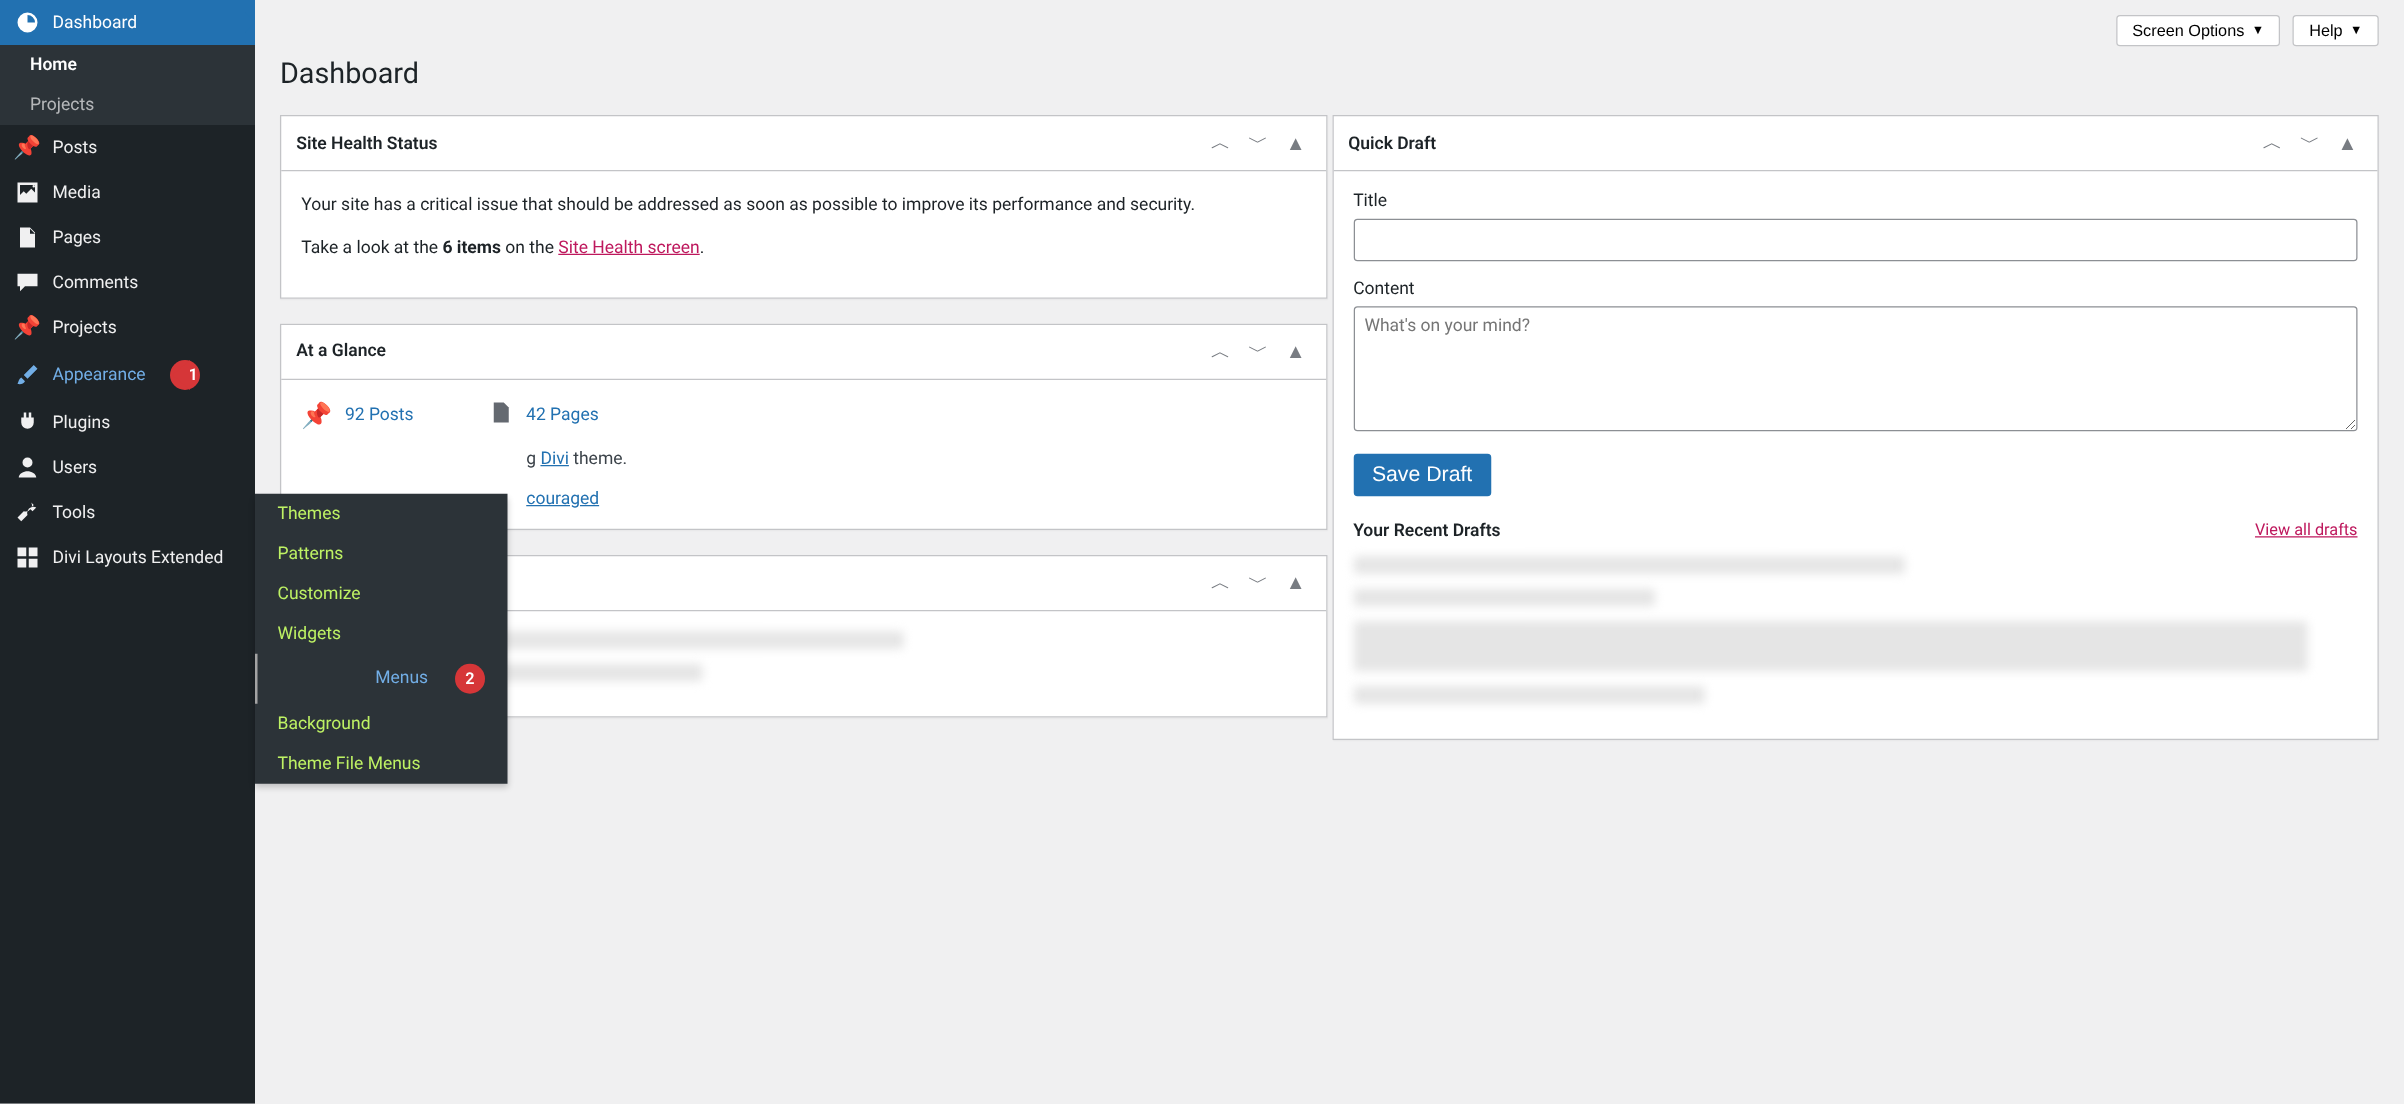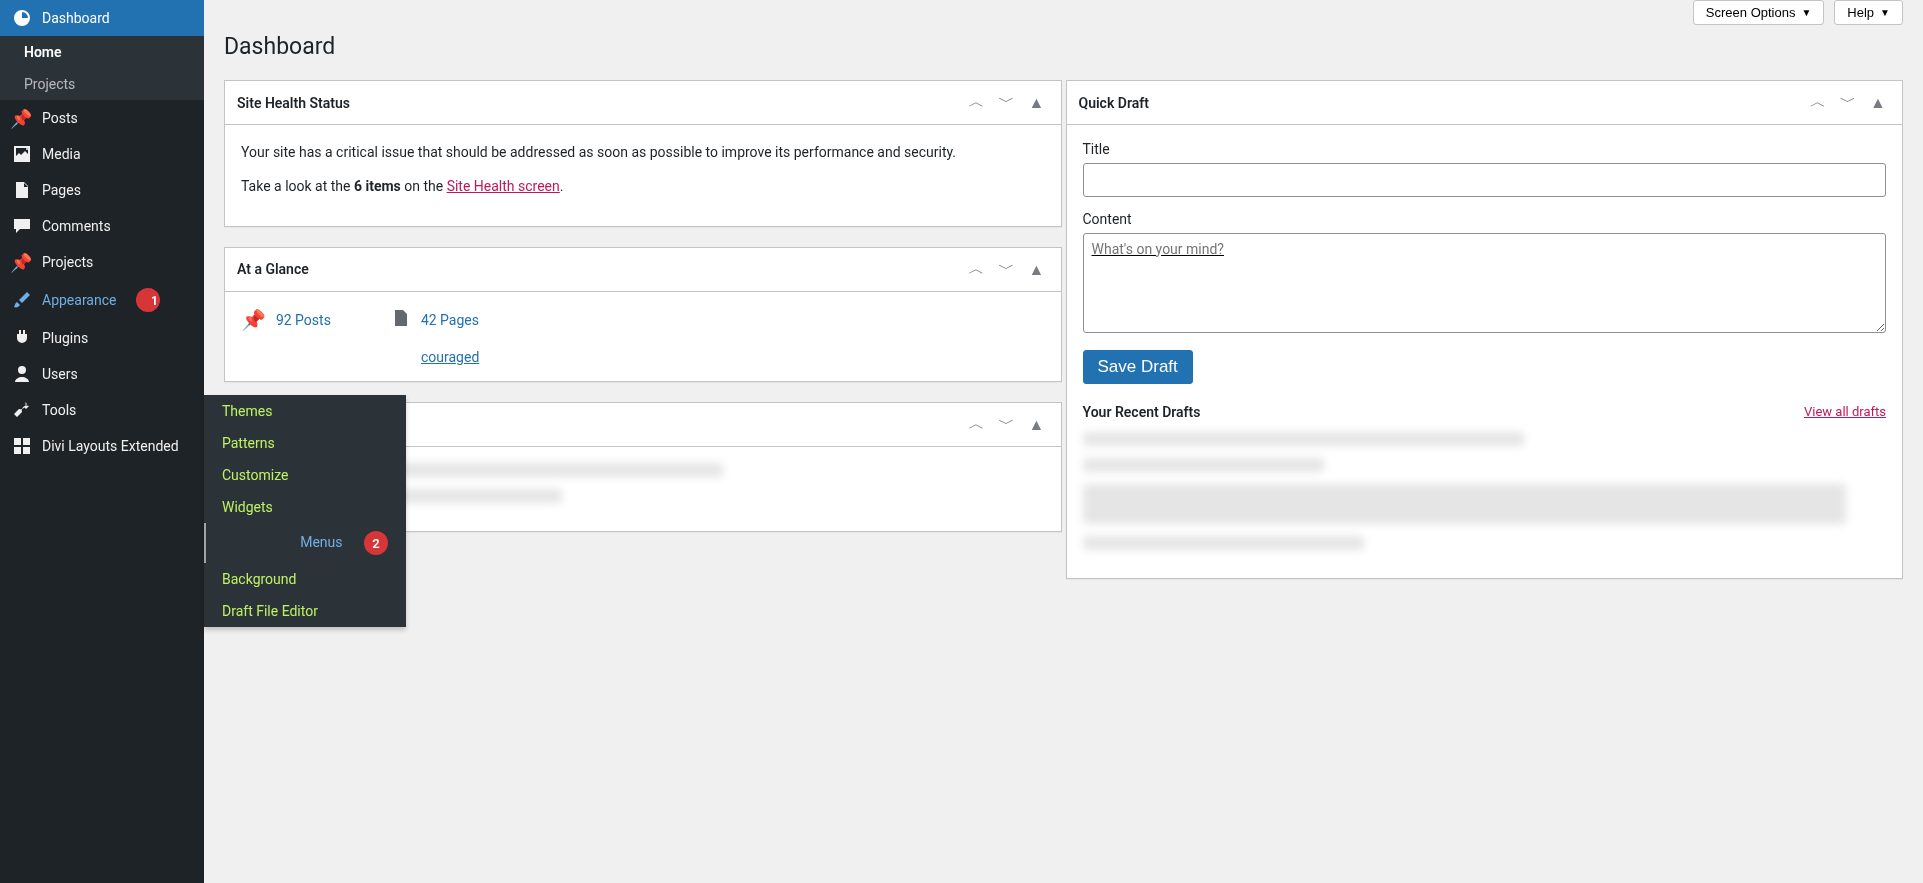--- a/index.html
+++ b/index.html
@@ -24,21 +24,21 @@
 .flyout-item { padding: 8px 18px; color: #bef264; cursor: pointer; font-size: 14px; }
 .flyout-item.highlight { color: #72aee6; border-left: 2px solid #a3a3a3; padding-left: 15px; text-align: right; }
 
 
 .badge { display: inline-flex; align-items: center; justify-content: center; width: 24px; height: 24px; background: #d63638; color: #fff; border-radius: 12px; font-size: 13px; font-weight: 600; margin-left: 8px; vertical-align: middle; }
 .badge-pointed { position: relative; padding-left: 12px; border-radius: 12px; }
 .badge-pointed::before { content: ""; position: absolute; left: -10px; top: 50%; transform: translateY(-50%); border: 12px solid transparent; border-right-color: #d63638; border-right-width: 14px; }
 
 
 .main { flex: 1; padding: 0 20px 20px; position: relative; }
-.topbar { display: flex; justify-content: flex-end; gap: 10px; padding-top: 0; }
+.topbar { display: flex; justify-content: flex-end; gap: 10px; padding-top: 12px; }
 .top-btn { background: #fff; border: 1px solid #c3c4c7; padding: 4px 12px; font-size: 13px; border-radius: 3px; cursor: pointer; display: inline-flex; align-items: center; gap: 6px; }
 .top-btn .tri { font-size: 10px; }
 h1.page-title { font-size: 23px; font-weight: 400; margin: 8px 0 20px; }
 
 .columns { display: flex; gap: 4px; }
 .col { flex: 1; }
 
 .postbox { background: #fff; border: 1px solid #c3c4c7; box-shadow: 0 1px 1px rgba(0,0,0,.04); margin-bottom: 20px; }
 .postbox-header { display: flex; align-items: center; justify-content: space-between; border-bottom: 1px solid #c3c4c7; padding: 0 12px; height: 44px; }
 .postbox-header h2 { font-size: 14px; font-weight: 600; }
@@ -57,21 +57,21 @@
 
 .glance-items { display: flex; gap: 60px; margin-bottom: 14px; }
 .glance-item { display: flex; align-items: center; gap: 10px; color: #2271b1; font-size: 14px; cursor:pointer;}
 .glance-icon { color: #646970; font-size: 20px; }
 .glance-text { color: #3c434a; font-size: 14px; }
 .glance-text .link { color: #2271b1; }
 
 
 .qd-label { font-size: 14px; margin-bottom: 6px; display: block; }
 .qd-input { width: 100%; padding: 6px 8px; border: 1px solid #8c8f94; border-radius: 3px; font-size: 14px; margin-bottom: 14px; line-height: 1.4; }
-textarea.qd-input { min-height: 100px; resize: vertical; font-family: inherit; text-decoration: underline; }
+textarea.qd-input { min-height: 100px; resize: vertical; font-family: inherit; }
 .btn-primary { background: #2271b1; color: #ffffff; border: 1px solid #2271b1; padding: 6px 14px; border-radius: 3px; font-size: 17px; cursor: pointer; }
 .recent-head { display: flex; justify-content: space-between; align-items: center; margin: 20px 0 12px; }
 .recent-head h3 { font-size: 14px; font-weight: 600; }
 .blur-line { height: 14px; background: #e5e5e5; border-radius: 3px; filter: blur(4px); margin-bottom: 12px; }
 .blur-line.b2 { height: 40px; }
 
 </style>
 </head>
 <body>
 
@@ -169,21 +169,21 @@
   <div class="flyout">
     <div class="flyout-item">Themes</div>
     <div class="flyout-item">Patterns</div>
     <div class="flyout-item">Customize</div>
     <div class="flyout-item">Widgets</div>
     <div class="flyout-item highlight">
       <span>Menus</span>
       <span class="badge" style="margin-left:18px;">2</span>
     </div>
     <div class="flyout-item">Background</div>
-    <div class="flyout-item">Draft File Editor</div>
+    <div class="flyout-item">Theme File Menus</div>
   </div>
 
   <div class="main">
     <div class="topbar">
       <button class="top-btn">
         <span>Screen Options</span>
         <span class="tri">▼</span>
       </button>
       <button class="top-btn">
         <span>Help</span>
@@ -233,20 +233,23 @@
               </div>
               <div class="glance-item">
                 <span class="glance-icon">
                   <svg width="20" height="20" viewBox="0 0 20 20" fill="currentColor">
                       <path d="M4 2h8l4 4v12H4V2z"></path>
                     </svg>
                 </span>
                 <span>42 Pages</span>
               </div>
             </div>
+            <p class="glance-text" style="padding-left:180px;">
+              <span>g </span><span class="link">Divi</span><span> theme.</span>
+            </p>
             <p class="glance-text" style="padding-left:180px; margin-top:16px;">
               <span class="link">couraged</span>
             </p>
           </div>
         </div>
 
         <div class="postbox">
           <div class="postbox-header">
             <h2>&nbsp;</h2>
             <div class="postbox-actions">

